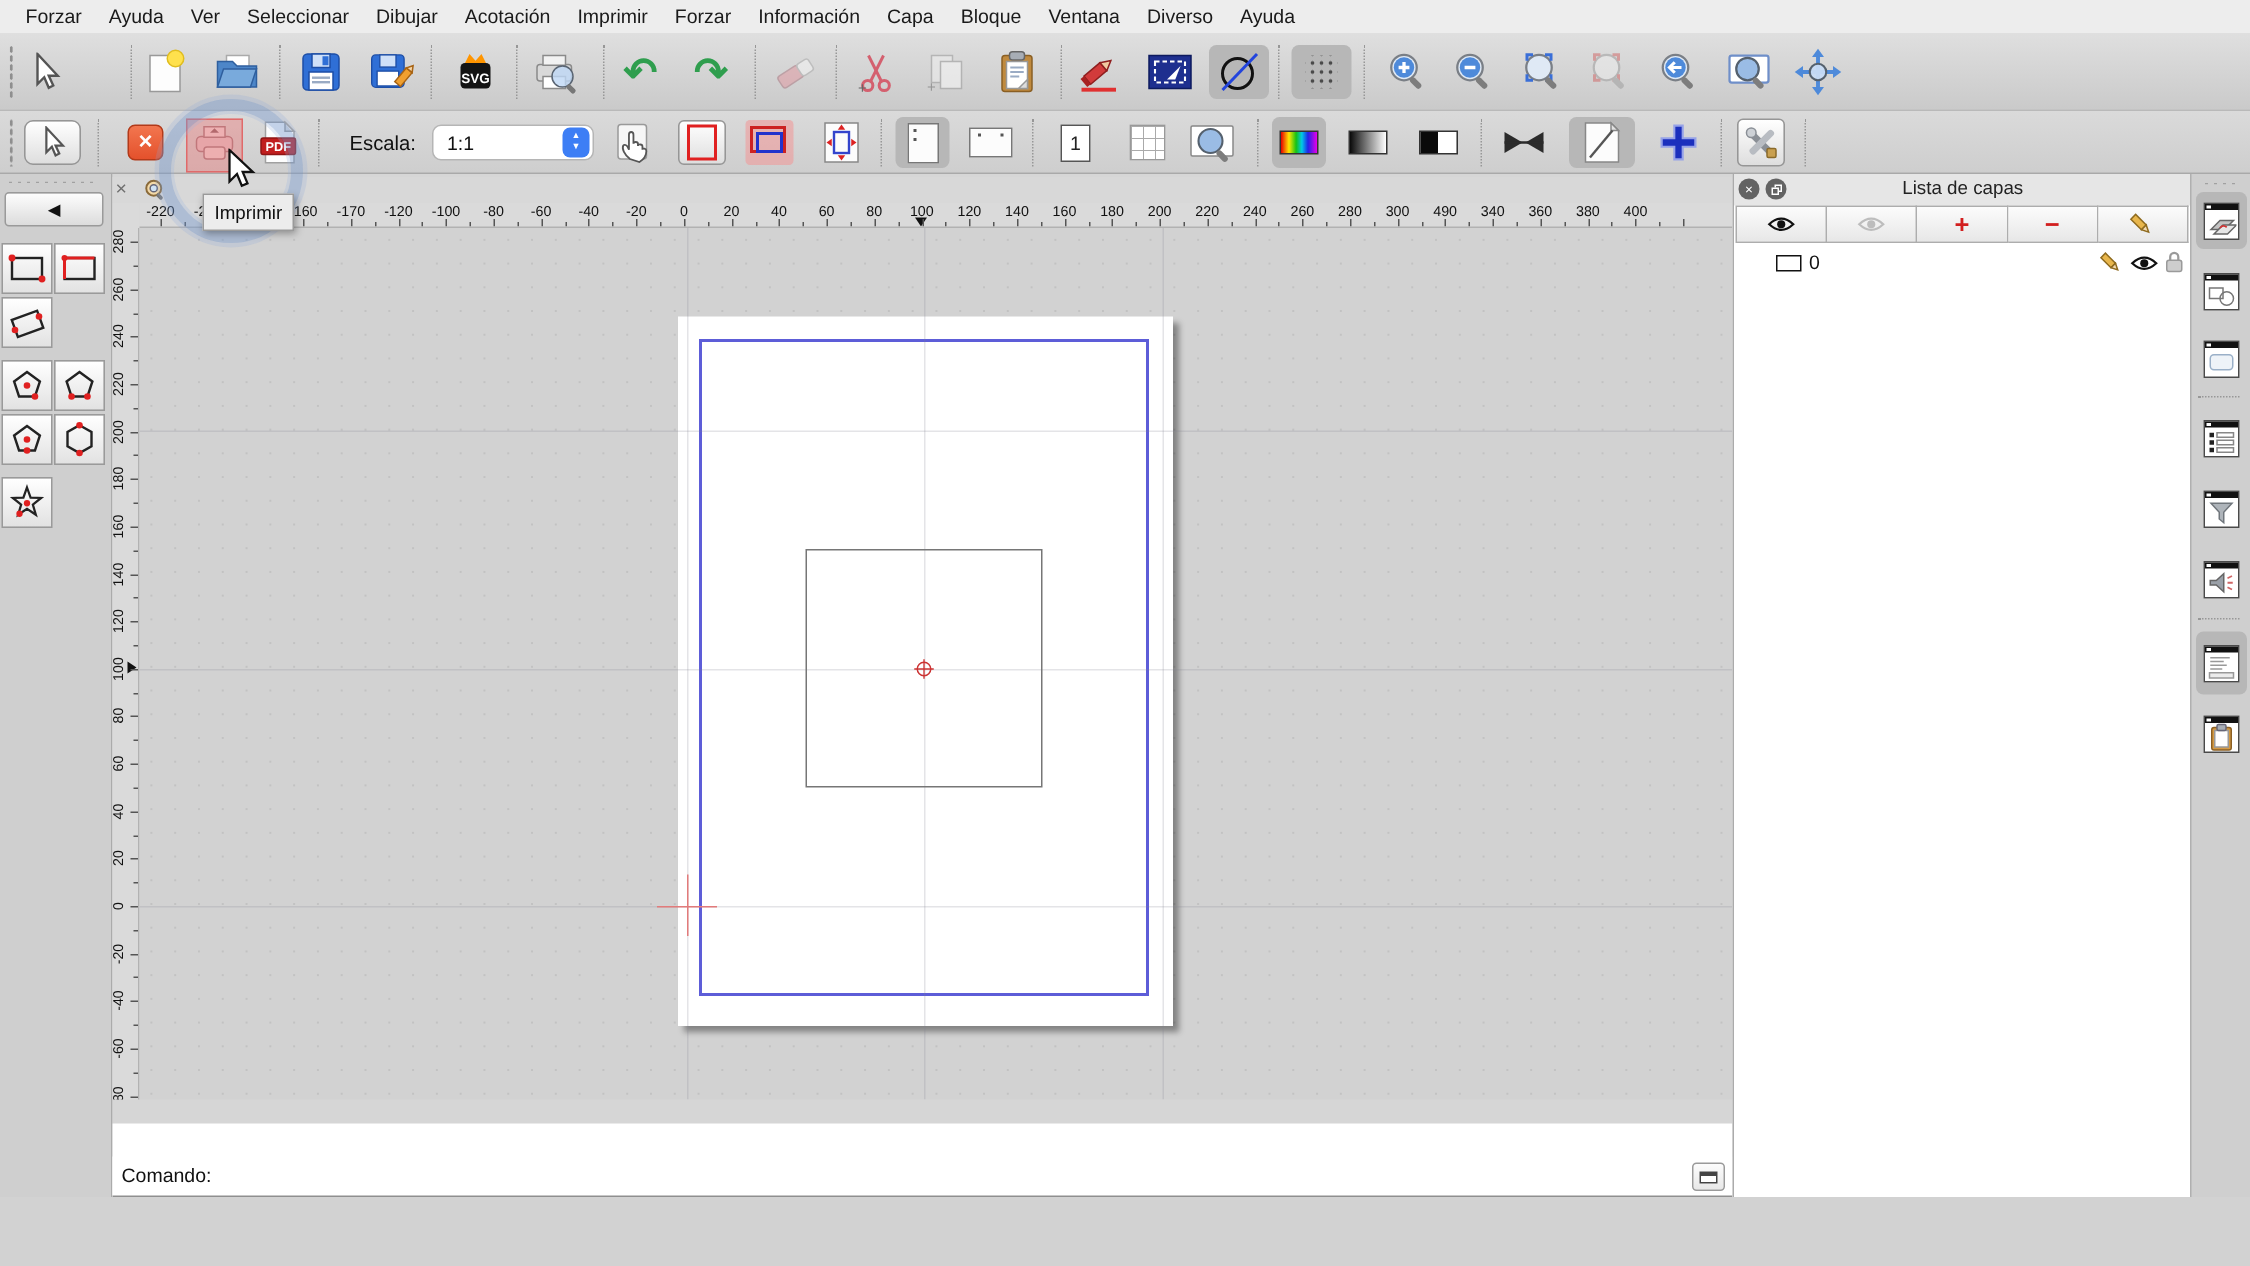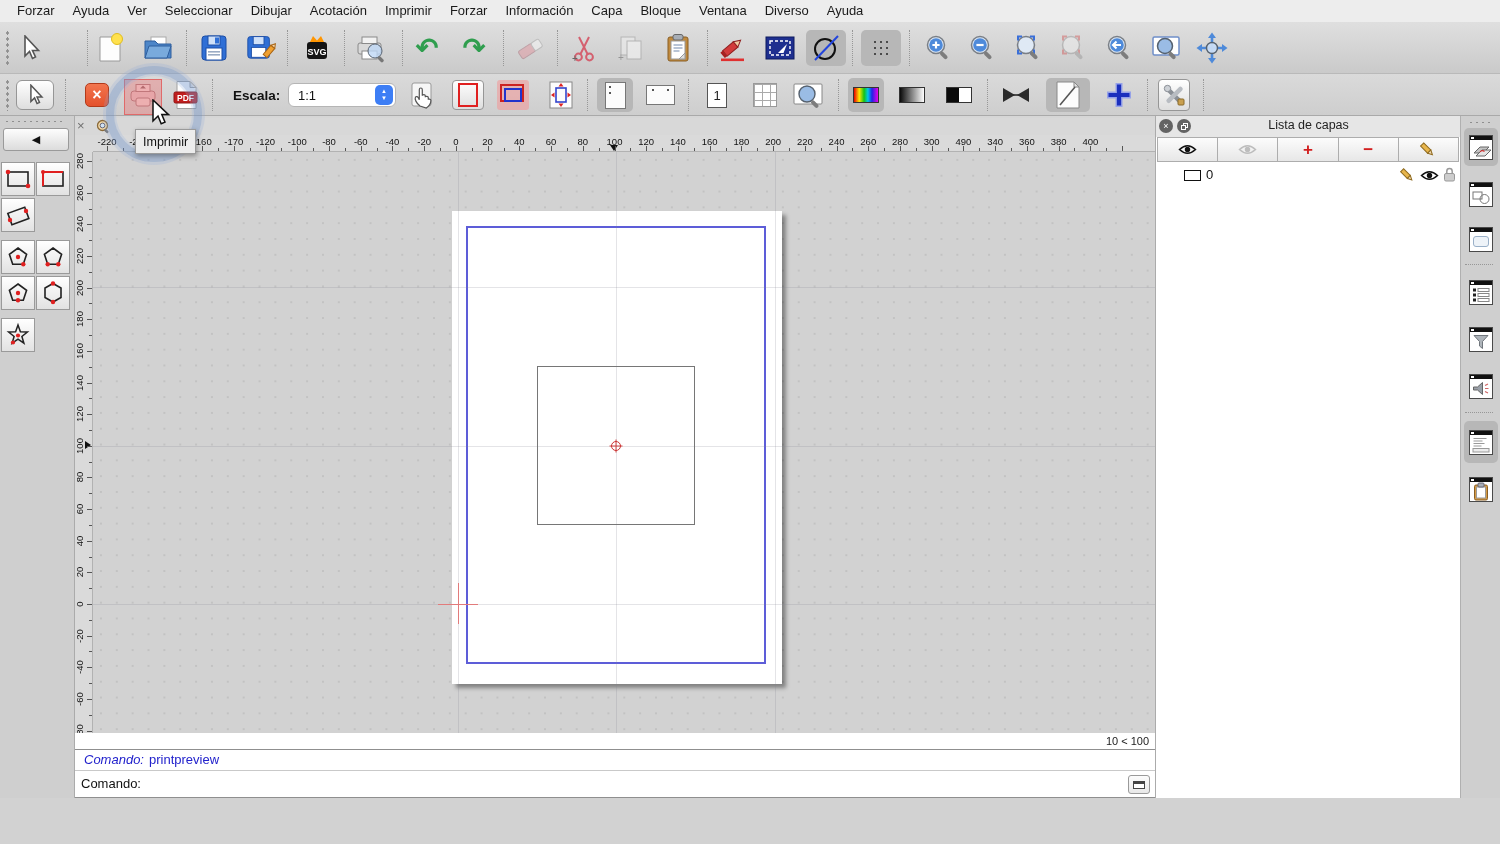--- a/index.html
+++ b/index.html
@@ -23,21 +23,21 @@
   .sep1{position:absolute;top:30px;height:36px;width:0;border-left:1px dotted #979797;}
   .sep2{position:absolute;top:79px;height:32px;width:0;border-left:1px dotted #979797;}
   .pressed{background:#b7b7b7;border-radius:5px;}
   .handle-v{position:absolute;width:3px;background-image:radial-gradient(#8f8f8f 1px,transparent 1.2px);background-size:3px 6px;}
   .handle-h{position:absolute;height:3px;background-image:radial-gradient(#8f8f8f 1px,transparent 1.2px);background-size:6px 3px;}
   .glyph-green{font-size:27px;font-weight:bold;color:#2f9e4e;line-height:1;}
   .btnface{background:linear-gradient(#ffffff,#dedede);border:1px solid #969696;border-radius:4px;box-sizing:border-box;
            display:flex;align-items:center;justify-content:center;}
   .dotsgrid{width:22px;height:22px;background-image:radial-gradient(#4a4a4a 1.2px,transparent 1.4px);
             background-size:6px 6px;background-position:2px 2px;}
-  #scale-label{position:absolute;left:233px;top:88px;font-size:13.5px;color:#111;font-weight:bold;}
+  #scale-label{position:absolute;left:233px;top:88px;font-size:13.5px;color:#111;}
   #scale-combo{position:absolute;left:288px;top:83px;width:108px;height:24px;background:#fff;border:1px solid #b5b5b5;
                border-radius:6px;box-sizing:border-box;font-size:13px;color:#111;display:flex;align-items:center;padding-left:9px;}
   #scale-stepper{position:absolute;right:2px;top:1px;width:18px;height:20px;background:#3d7ef5;border-radius:5px;
                  display:flex;flex-direction:column;align-items:center;justify-content:center;color:#fff;font-size:6px;line-height:7px;}
   .colorbar{width:26px;height:16px;border:1px solid #333;box-sizing:border-box;}
 
   
   #left-toolbox{position:absolute;left:0;top:116px;width:75px;height:682px;background:#cfcfcf;
                 border-right:1px solid #ababab;box-sizing:border-box;}
   .lt{position:absolute;width:34px;height:34px;background:linear-gradient(#ffffff,#e2e2e2);
@@ -748,27 +748,23 @@
       <div class="metaH" style="top:294px;"></div>
       <div class="metaH" style="top:452px;"></div>
       <div id="entity-rect"></div>
       <svg style="position:absolute;left:516px;top:287px;" width="14" height="14">
           <circle cx="7" cy="7" r="4.5" fill="none" stroke="#cc3333" stroke-width="1"></circle>
           <path d="M7 0.5 V13.5 M0.5 7 H13.5" stroke="#cc3333" stroke-width="0.9"></path>
         </svg>
       <div class="xhairH" style="left:345px;top:452px;width:40px;"></div>
       <div class="xhairV" style="left:365px;top:431px;height:41px;"></div>
     </div>
-    <div id="grid-status-strip">10 &lt; 100</div>
   </div>
 
   <div id="command-area">
-    <div id="cmd-history">
-      <span class="prompt">Comando:</span><span class="val">printpreview</span>
-    </div>
     <div id="cmd-input">
       <span>Comando:</span>
     </div>
     <div id="cmd-dock-btn">
       <div class="winglyph"></div>
     </div>
   </div>
 
   <div id="layers-panel">
     <div id="layers-header">

